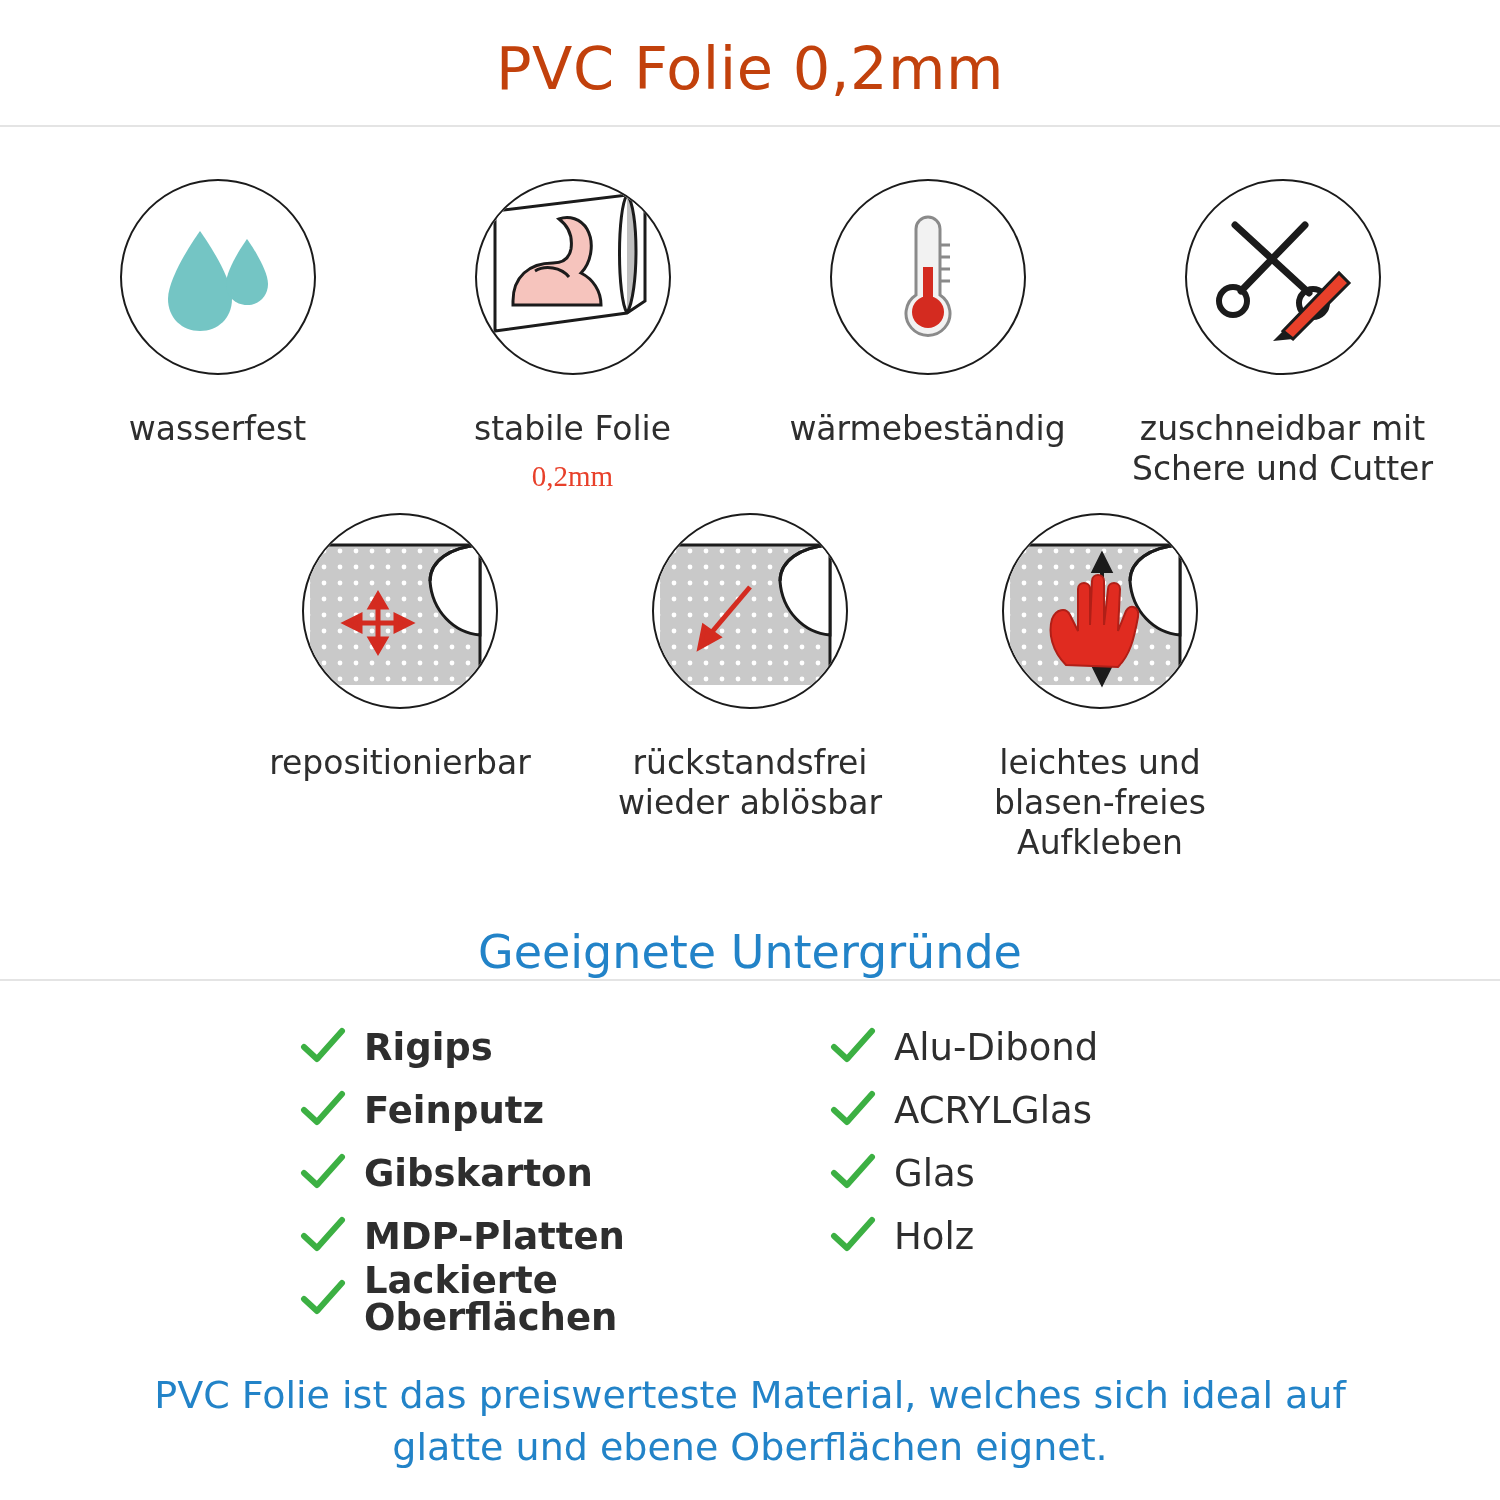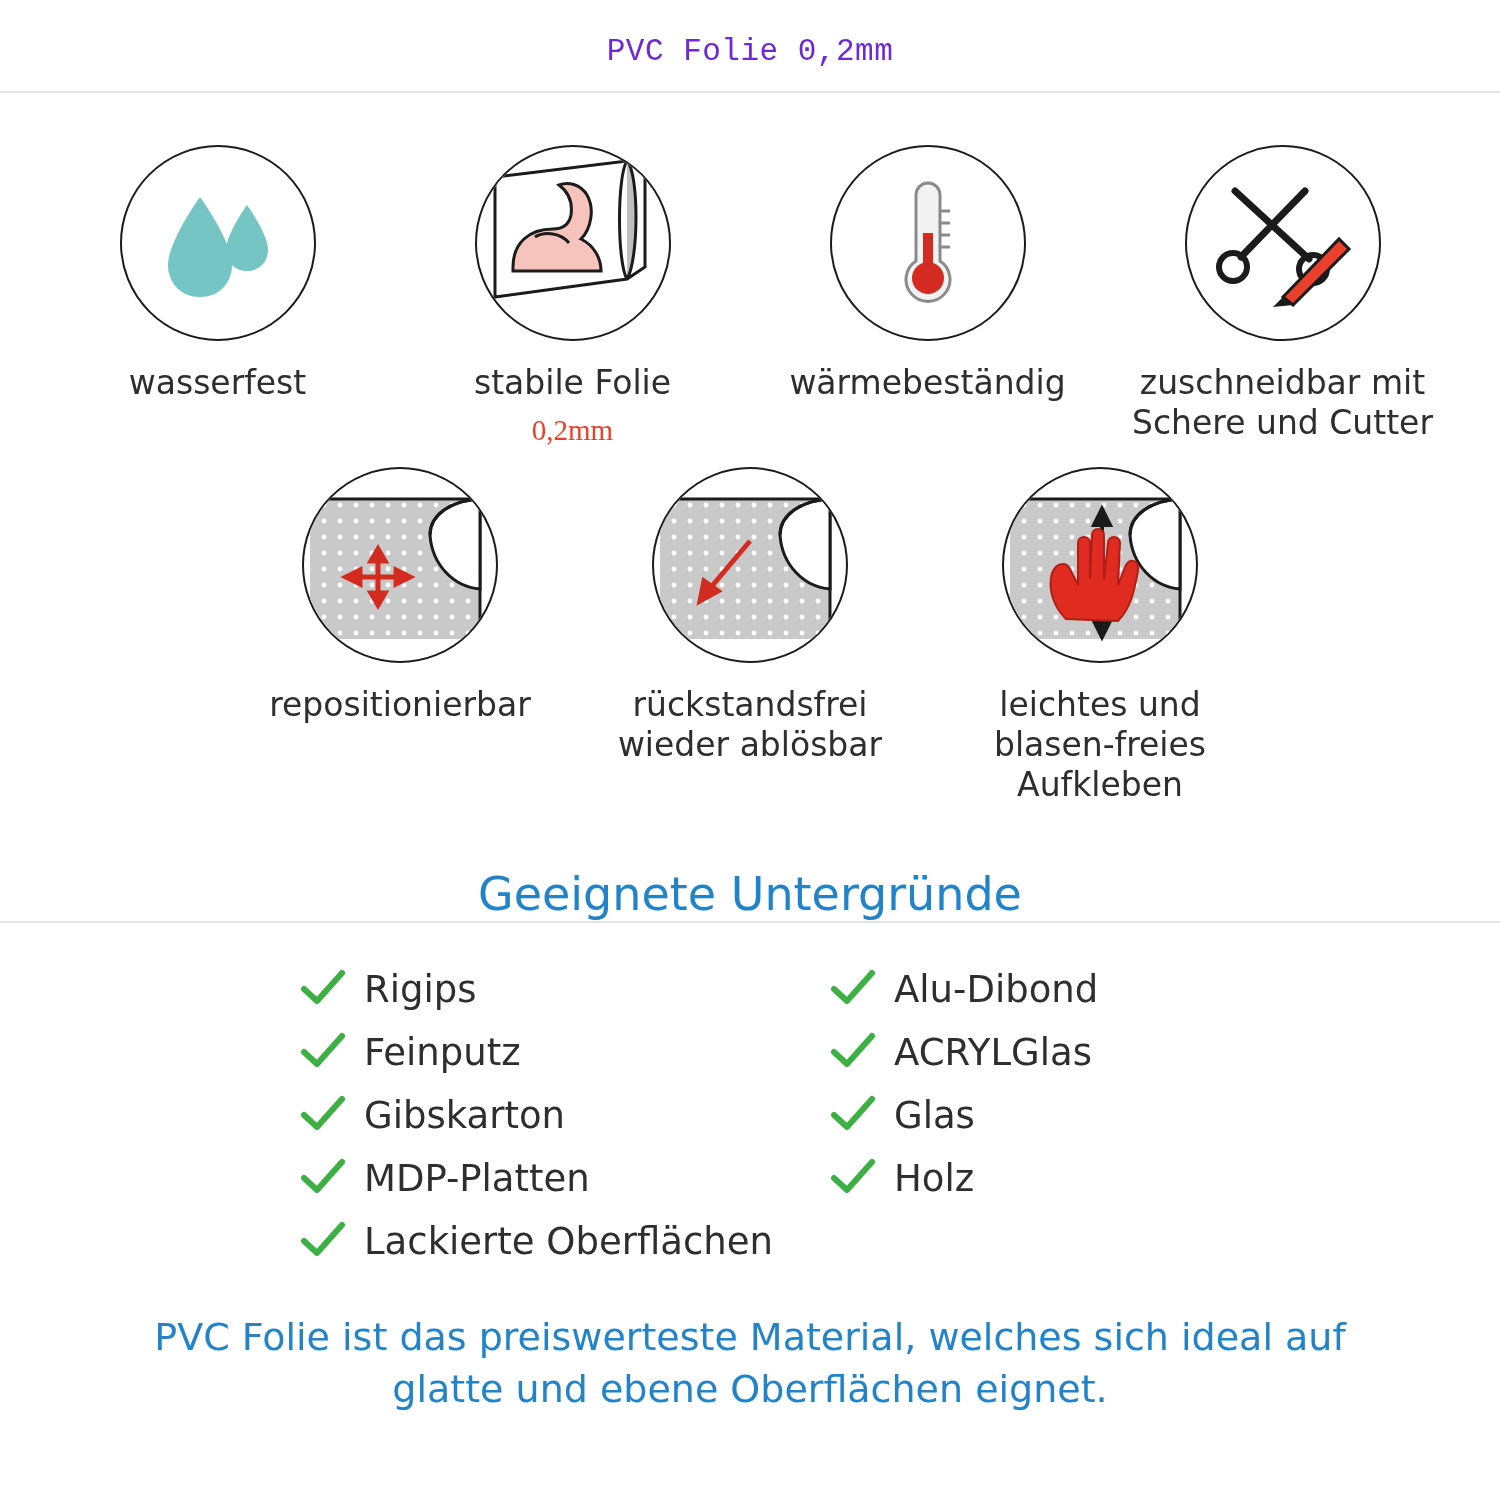--- a/index.html
+++ b/index.html
@@ -22,25 +22,24 @@
   }
 
   
   .header {
     text-align: center;
     padding-top: 34px;
     padding-bottom: 22px;
     border-bottom: 2px solid #e4e4e4;
   }
   .header-title {
-    font-size: 31px;
-    color: #6d28d9;
+    font-size: 59px;
+    color: #c2410c;
     font-weight: normal;
     letter-spacing: 0.5px;
-    font-family: Liberation Mono, monospace;
   }
 
   
   .icon-grid {
     display: flex;
     justify-content: center;
     align-items: flex-start;
   }
   .row1 {
     margin-top: 52px;
@@ -66,21 +65,21 @@
     overflow: hidden;
     background: #ffffff;
     box-sizing: border-box;
   }
   .circle svg {
     position: absolute;
     left: 0;
     top: 0;
   }
   .caption {
-    margin-top: 22px;
+    margin-top: 34px;
     text-align: center;
     font-size: 33px;
     line-height: 1.22;
     color: #2e2e2e;
     max-width: 330px;
   }
   .sub-caption {
     display: block;
     color: #e8402a;
     font-size: 29px;
@@ -102,21 +101,21 @@
   
   .surfaces {
     display: flex;
     justify-content: center;
     margin-top: 40px;
   }
   .surface-col {
     display: flex;
     flex-direction: column;
   }
-  .col-left { width: 620px; padding-left: 120px; box-sizing: border-box; }
+  .col-left { width: 620px; padding-left: 120px; box-sizing: border-box; font-weight: bold; }
   .col-right { width: 520px; padding-left: 30px; box-sizing: border-box; }
   .surface-item {
     display: flex;
     align-items: center;
     margin-bottom: 11px;
     height: 52px;
   }
   .check {
     width: 46px;
     height: 40px;

